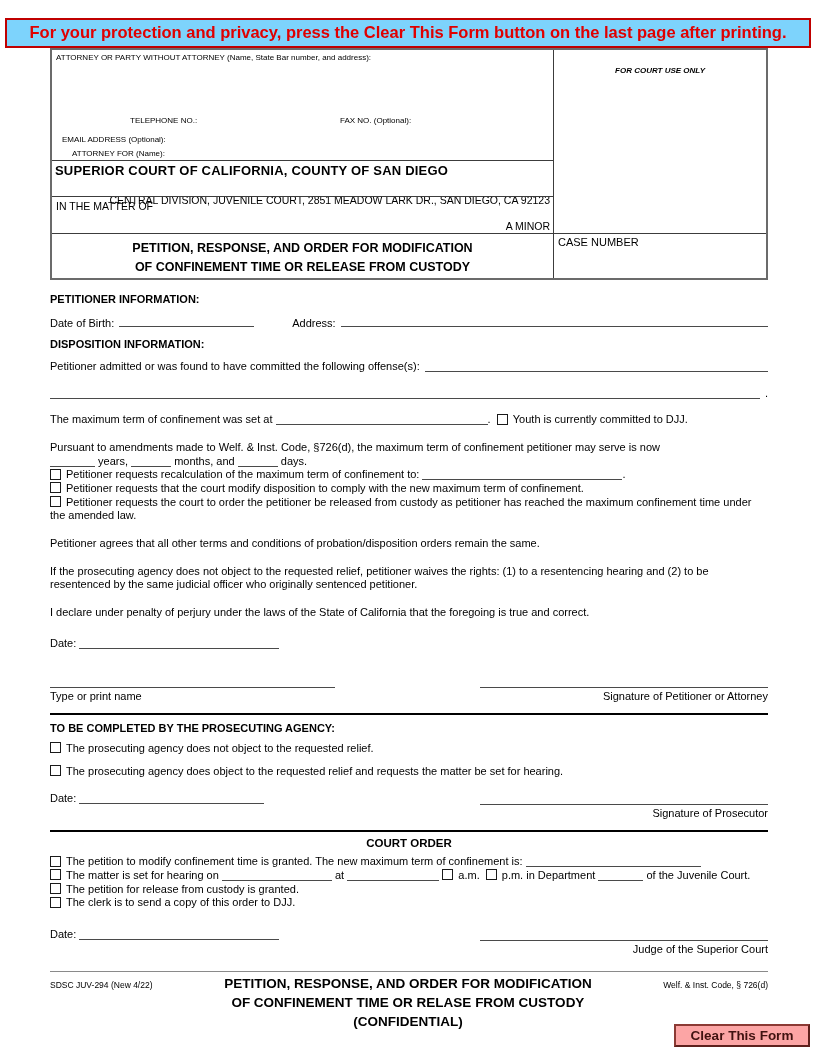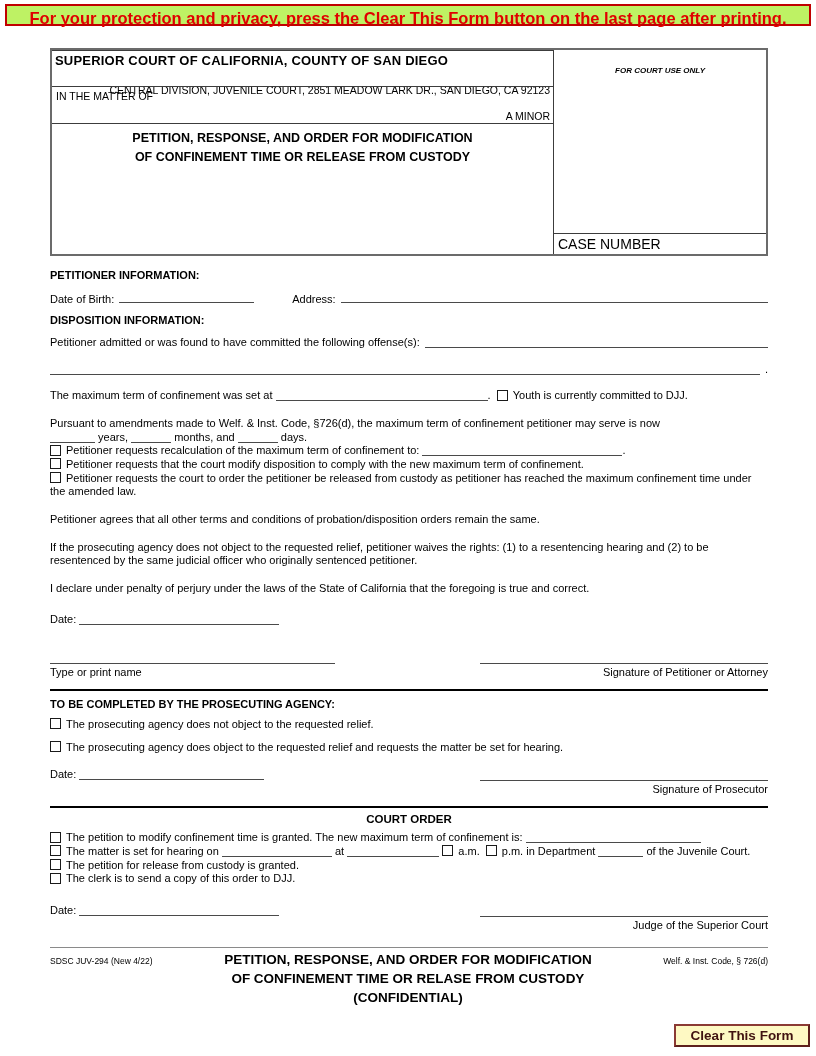--- a/index.html
+++ b/index.html
@@ -3,22 +3,22 @@
 <meta charset="utf-8">
 <style>
   * { margin:0; padding:0; box-sizing:border-box; }
   html,body { background:#fff; }
   #page {
     position:relative; width:816px; height:1056px; background:#fff;
     font-family:"Liberation Sans", sans-serif; color:#000; overflow:hidden;
   }
   
   .banner {
-    position:absolute; left:5px; top:4px; width:806px; height:22px;
-    background:#bef264; border:2px solid #c00000; color:#e00000;
+    position:absolute; left:5px; top:18px; width:806px; height:30px;
+    background:#7dd3fc; border:2px solid #c00000; color:#e00000;
     font-weight:bold; font-size:16.5px; text-align:center; line-height:25px;
     white-space:nowrap;
   }
   .content { position:absolute; left:50px; top:48px; width:718px; font-size:11px; }
   
   .hdr { display:flex; border:2px solid #6b6b6b; width:718px; }
   .hdr-left { width:502px; border-right:1.5px solid #3c3c3c; display:flex; flex-direction:column; }
   .hdr-right { flex:1; display:flex; flex-direction:column; }
   .cell-attorney { height:110px; position:relative; font-size:8px; }
   .cell-attorney .cap { position:absolute; top:3px; left:4px; }
@@ -26,21 +26,21 @@
   .cell-attorney .fax { position:absolute; top:66px; left:288px; }
   .cell-attorney .email { position:absolute; top:85px; left:10px; }
   .cell-attorney .attyfor { position:absolute; top:99px; left:20px; }
   .cell-court { height:36px; border-top:1.5px solid #3c3c3c; padding:2px 3px 0 3px; }
   .cell-court .cname { font-weight:bold; font-size:13px; letter-spacing:.2px; }
   .cell-court .caddr { font-size:10.5px; padding-left:12px; margin-top:16px;text-align:right; }
   .cell-matter { height:37px; border-top:1.5px solid #3c3c3c; position:relative; font-size:10.5px; padding:3px 4px; }
   .cell-matter .minor { position:absolute; right:3px; bottom:1px; }
   .cell-title { height:45px; border-top:1.5px solid #3c3c3c; text-align:center; font-weight:bold; font-size:12.5px; padding-top:5px; line-height:1.5; }
   .cell-courtuse { height:183px; font-size:8px; font-weight:bold; font-style:italic; text-align:center; padding-top:16px; }
-  .cell-case { flex:1; border-top:1.5px solid #3c3c3c; font-size:14px; padding:2px 4px; }
+  .cell-case { flex:1; border-top:1.5px solid #3c3c3c; font-size:11px; padding:2px 4px; }
   
   .sec-title { font-weight:bold; font-size:11px; }
   .frow { display:flex; align-items:baseline; column-gap:5px; }
   .line { display:inline-block; border-bottom:1px solid #4a4a4a; height:12px; vertical-align:-2px; }
   .fline { flex:1; border-bottom:1px solid #4a4a4a; height:12px; align-self:flex-end; margin-bottom:2px; }
   .cb {
     display:inline-block; width:11px; height:11px; border:1.3px solid #1a1a1a;
     background:#fff; vertical-align:-1.5px; margin-right:5px;
   }
   .para { line-height:13.8px; }
@@ -52,36 +52,43 @@
   .sig-label { font-size:11px; margin-top:2px; }
   .right { text-align:right; }
   .w135{width:135px}.w175{width:175px}.w185{width:185px}.w200{width:200px}
   .w212{width:212px}.w45{width:45px}.w40{width:40px}.w110{width:110px}.w92{width:92px}
   
   .footer-grid { display:flex; justify-content:space-between; padding-top:3px; }
   .footer-small { font-size:8.5px; padding-top:5px; white-space:nowrap; }
   .footer-title { text-align:center; font-weight:bold; font-size:13.5px; line-height:1.4; }
   .clear-btn {
     position:absolute; top:1024px; right:6px; width:136px; height:23px;
-    background:#fef9c3; border:2px solid #8b3a34; border-right-color:#5e201c; border-bottom-color:#5e201c;
+    background:#fca5a5; border:2px solid #8b3a34; border-right-color:#5e201c; border-bottom-color:#5e201c;
     color:#401210; font-weight:bold; font-size:13.5px; font-family:"Liberation Sans", sans-serif;
     text-align:center; line-height:19px; cursor:pointer;
   }
 </style>
 </head>
 <body>
 
 <div id="page">
 
   <div class="banner">For your protection and privacy, press the Clear This Form button on the last page after printing.</div>
 
   <div class="content">
 
     <div class="hdr">
       <div class="hdr-left">
+        <div class="cell-attorney">
+          <span class="cap">ATTORNEY OR PARTY WITHOUT ATTORNEY (Name, State Bar number, and address):</span>
+          <span class="tel">TELEPHONE NO.:</span>
+          <span class="fax">FAX NO. (Optional):</span>
+          <span class="email">EMAIL ADDRESS (Optional):</span>
+          <span class="attyfor">ATTORNEY FOR (Name):</span>
+        </div>
         <div class="cell-court">
           <div class="cname">SUPERIOR COURT OF CALIFORNIA, COUNTY OF SAN DIEGO</div>
           <div class="caddr">CENTRAL DIVISION, JUVENILE COURT, 2851 MEADOW LARK DR., SAN DIEGO, CA 92123</div>
         </div>
         <div class="cell-matter">
           <span>IN THE MATTER OF</span>
           <span class="minor">A MINOR</span>
         </div>
         <div class="cell-title">
           <div>PETITION, RESPONSE, AND ORDER FOR MODIFICATION</div>

